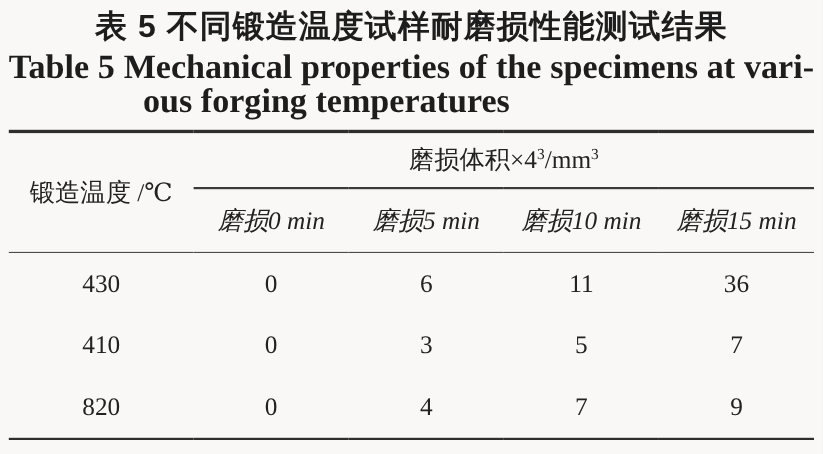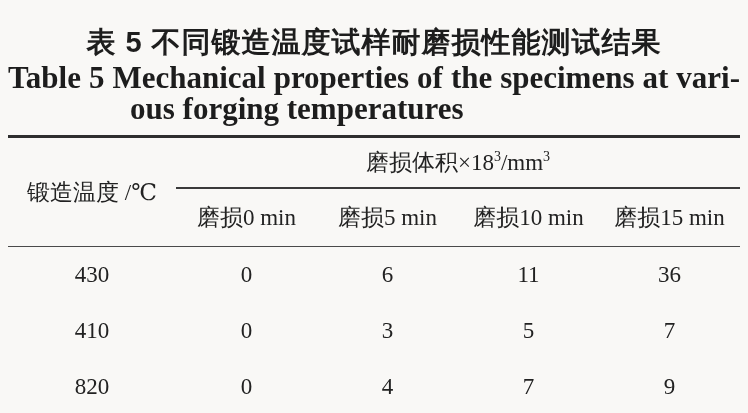--- a/index.html
+++ b/index.html
@@ -10,21 +10,21 @@
   }
   .page {
     position: relative;
     width: 748px;
     height: 413px;
     margin: 0 auto;
     background: #f9f8f6;
     color: #1d1d1d;
     overflow: hidden;
     box-sizing: border-box;
-    padding: 23px 8px 0 8px;
+    padding: 6px 8px 0 8px;
   }
   
   .title-zh {
     font-family: "Liberation Sans", "DejaVu Sans", sans-serif;
     font-weight: bold;
     font-size: 29px;
     letter-spacing: 1px;
     text-align: center;
     line-height: 38px;
     white-space: nowrap;
@@ -74,20 +74,21 @@
     line-height: 0;
   }
   th.row-head {
     border-bottom: 1.5px solid #4a4a4a;
     white-space: nowrap;
   }
   tr.sub-head th {
     height: 57px;
     border-bottom: 1.5px solid #4a4a4a;
     white-space: nowrap;
+    font-style: italic;
   }
   tbody td {
     height: 56px;
   }
 </style>
 </head>
 <body>
 
 <div class="page">
 
@@ -102,21 +103,21 @@
     <colgroup>
       <col class="c-temp">
       <col>
         <col>
         <col>
         <col>
     </colgroup>
     <thead>
       <tr>
         <th rowspan="2" class="row-head">锻造温度 /℃</th>
-        <th colspan="4" class="span-head"><span>磨损体积×18</span><sup>3</sup><span>/mm</span><sup>3</sup></th>
+        <th colspan="4" class="span-head"><span>磨损体积×4</span><sup>3</sup><span>/mm</span><sup>3</sup></th>
       </tr>
       <tr class="sub-head">
         <th>磨损0 min</th>
         <th>磨损5 min</th>
         <th>磨损10 min</th>
         <th>磨损15 min</th>
       </tr>
     </thead>
     <tbody>
       <tr>

